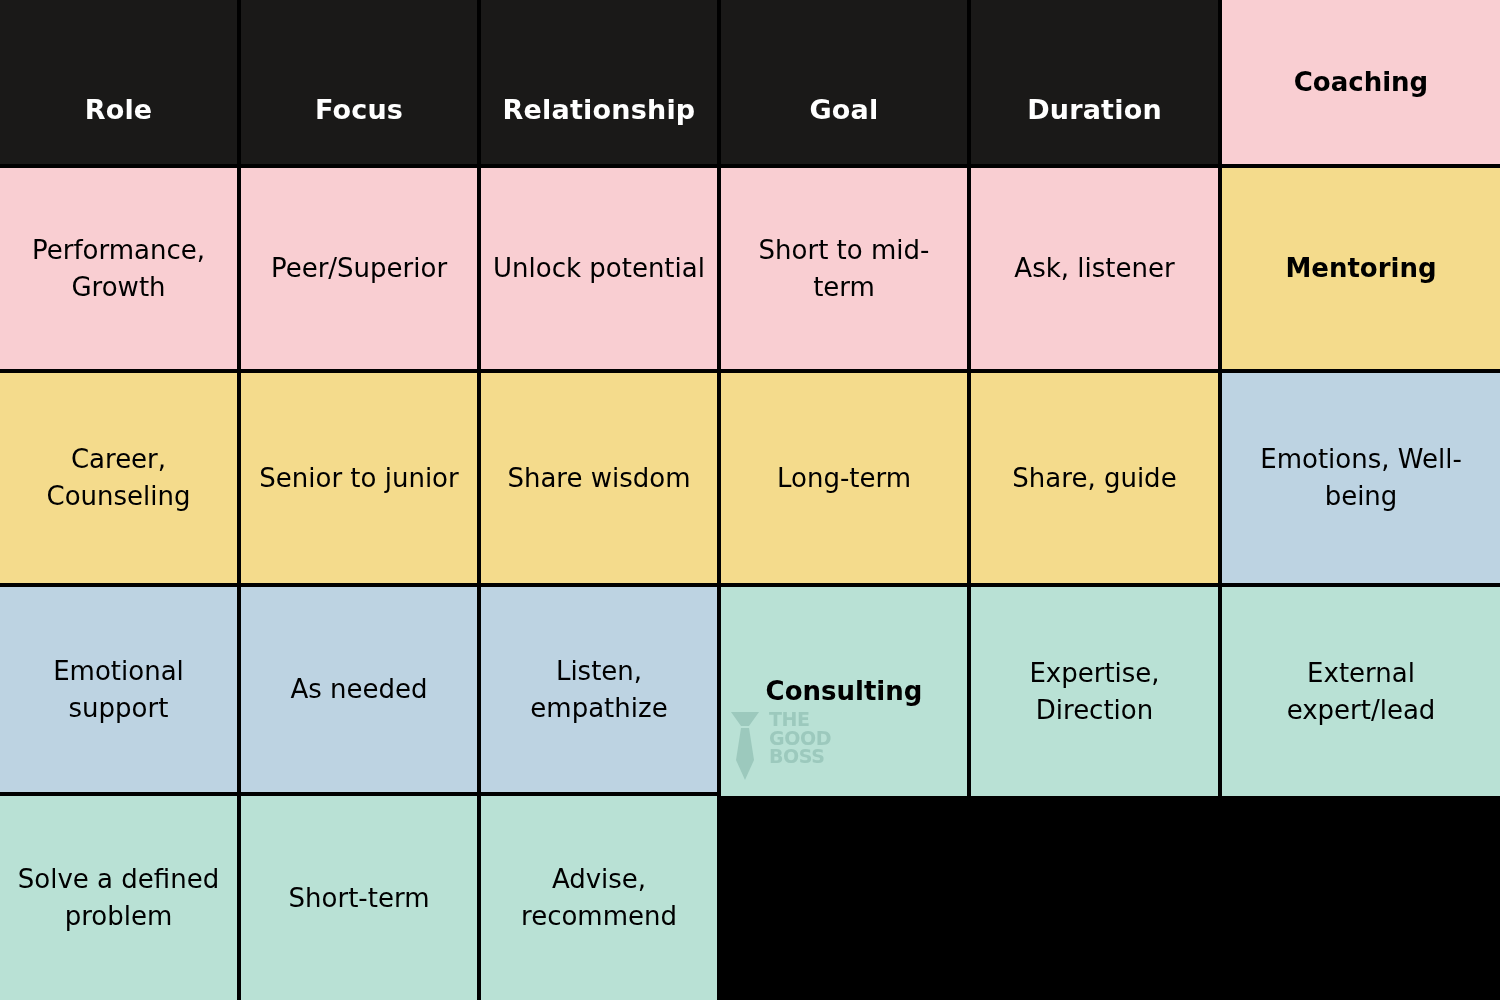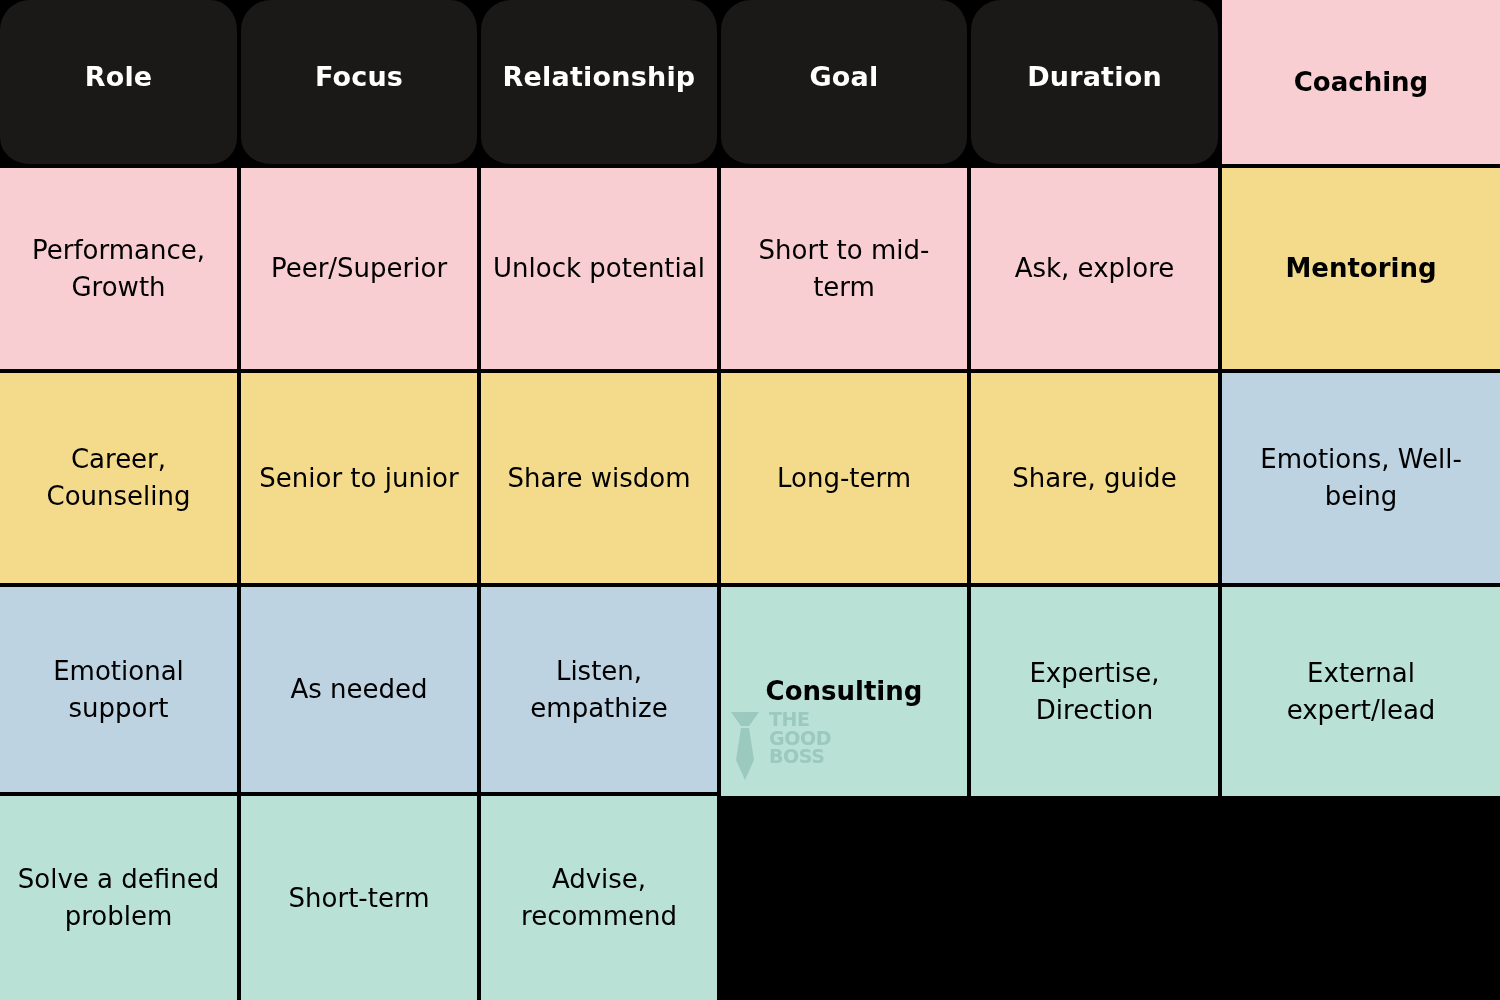--- a/index.html
+++ b/index.html
@@ -41,23 +41,22 @@
   .cell:nth-child(6n) { border-right: none; }
 
   
   .hdr {
     background: #1a1918;
     color: #ffffff;
     font-weight: bold;
     font-size: 27px;
     letter-spacing: 0.2px;
     border-bottom: 4px solid #000000;
-    align-items: flex-start;
+    align-items: center;
     padding-top: 62px;
-    border-radius: 30px;
   }
   .hdr-text { line-height: 1.1; }
 
   
   .row-pink   { background: #f9ced2; }
   .row-yellow { background: #f4db8c; }
   .row-blue   { background: #bdd3e2; }
   .row-green  { background: #b9e1d5; }
 
   .body-cell {
@@ -130,21 +129,21 @@
   <div class="cell body-cell row-pink">
     <span class="txt">Peer/Superior</span>
   </div>
   <div class="cell body-cell row-pink">
     <span class="txt">Unlock potential</span>
   </div>
   <div class="cell body-cell row-pink">
     <span class="txt">Short to mid-term</span>
   </div>
   <div class="cell body-cell row-pink">
-    <span class="txt">Ask, explore</span>
+    <span class="txt">Ask, listener</span>
   </div>
 
   <div class="cell body-cell role-cell row-yellow">
     <span class="txt">Mentoring</span>
   </div>
   <div class="cell body-cell row-yellow">
     <span class="txt">Career, Counseling</span>
   </div>
   <div class="cell body-cell row-yellow">
     <span class="txt">Senior to junior</span>

